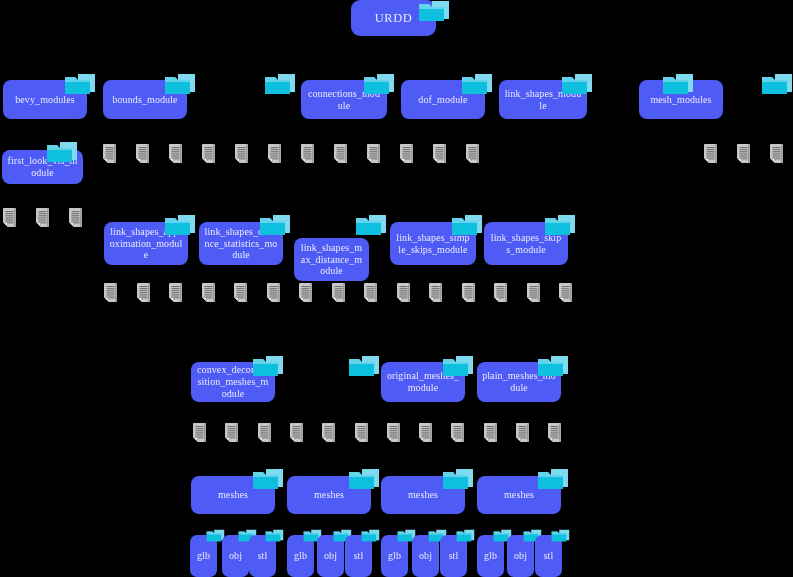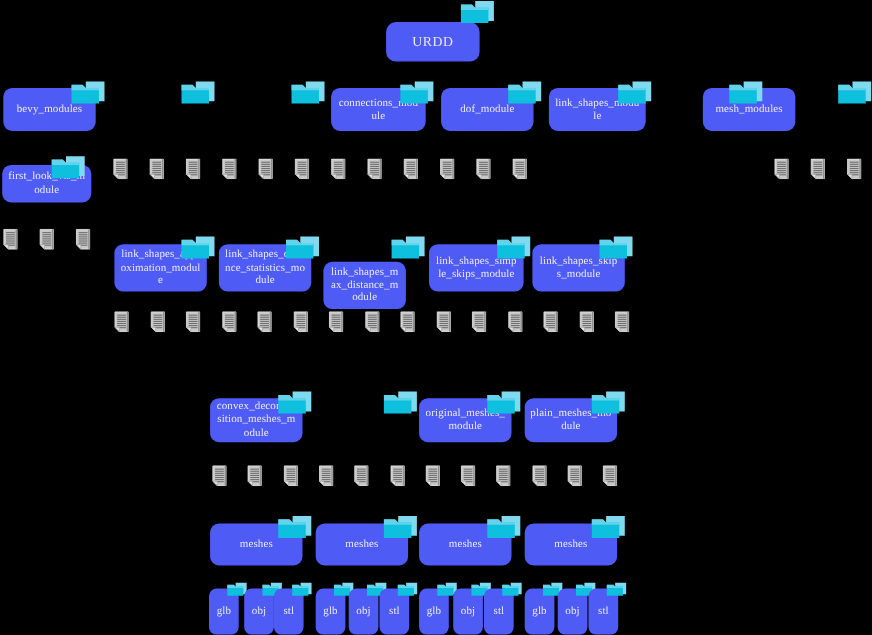--- a/index.html
+++ b/index.html
@@ -67,39 +67,42 @@
     position: absolute;
     width: 15px;
     height: 19px;
   }
   .file-icon svg { display: block; width: 100%; height: 100%; }
 </style>
 </head>
 <body>
 
 <div id="canvas">
-    <div class="node root" style="left: 351px; top: 20px; width: 85px; height: 36px;">
+    <div class="node root" style="left: 351px; top: 0; width: 85px; height: 36px;">
       <span>URDD</span>
     </div>
     <div class="folder-icon" style="left: 418px; top: 0px;">
       <svg viewBox="0 0 34 25" xmlns="http://www.w3.org/2000/svg">
         <path d="M14 1 H31 V19 H14 Z" fill="#7fd9ef"></path>
         <path d="M1 4 H11 L14 7 H26 V21 H1 Z" fill="#0fc0de"></path>
         <path d="M1 4 H11 L14 7 H26 V9 H1 Z" fill="#7fd9ef" opacity="0.75"></path>
       </svg>
     </div>
     <div class="node" style="left: 3px; top: 80px; width: 84px; height: 39px;">
       <span>bevy_modules</span>
     </div>
     <div class="folder-icon" style="left: 64px; top: 73px;">
       <svg viewBox="0 0 34 25" xmlns="http://www.w3.org/2000/svg">
         <path d="M14 1 H31 V19 H14 Z" fill="#7fd9ef"></path>
         <path d="M1 4 H11 L14 7 H26 V21 H1 Z" fill="#0fc0de"></path>
         <path d="M1 4 H11 L14 7 H26 V9 H1 Z" fill="#7fd9ef" opacity="0.75"></path>
       </svg>
+    </div>
+    <div class="node" style="left: 103px; top: 80px; width: 84px; height: 39px;">
+      <span>bounds_module</span>
     </div>
     <div class="folder-icon" style="left: 164px; top: 73px;">
       <svg viewBox="0 0 34 25" xmlns="http://www.w3.org/2000/svg">
         <path d="M14 1 H31 V19 H14 Z" fill="#7fd9ef"></path>
         <path d="M1 4 H11 L14 7 H26 V21 H1 Z" fill="#0fc0de"></path>
         <path d="M1 4 H11 L14 7 H26 V9 H1 Z" fill="#7fd9ef" opacity="0.75"></path>
       </svg>
     </div>
     <div class="folder-icon" style="left: 264px; top: 73px;">
       <svg viewBox="0 0 34 25" xmlns="http://www.w3.org/2000/svg">

